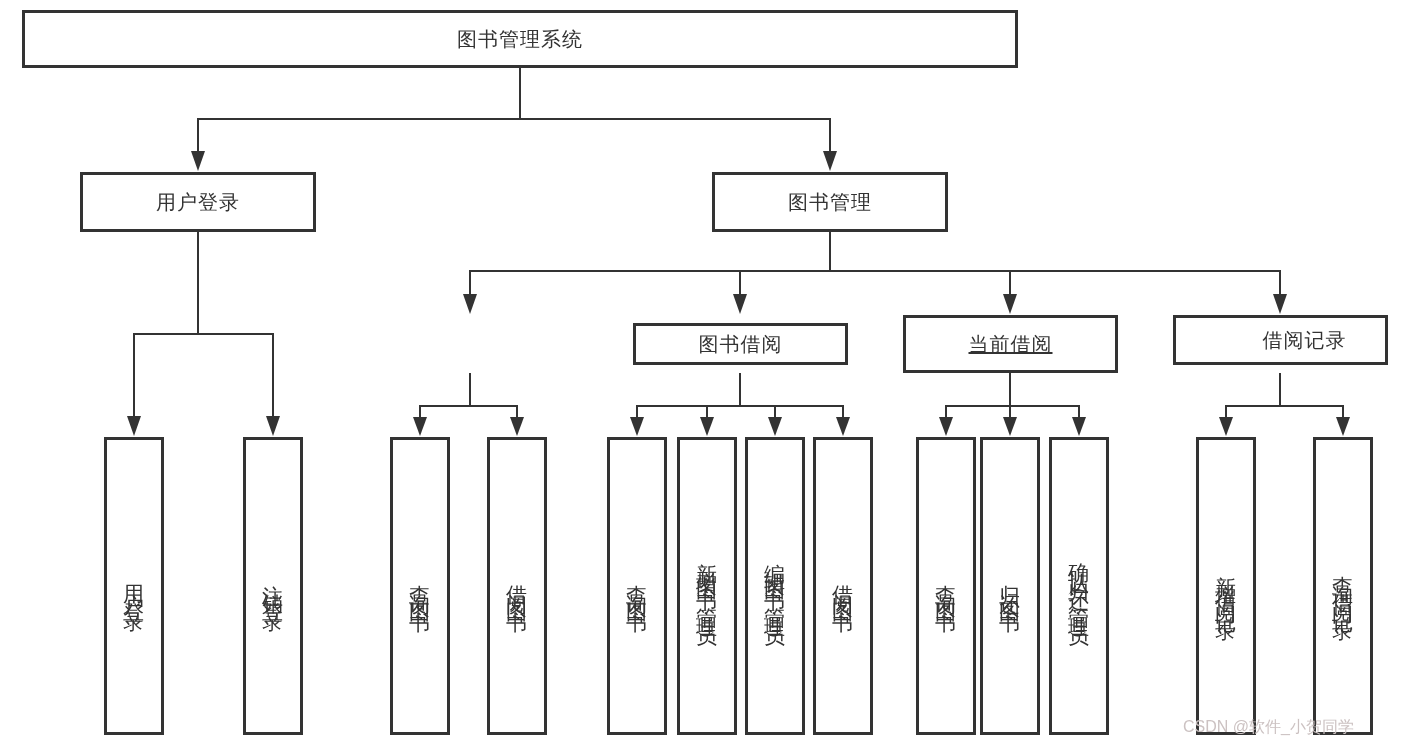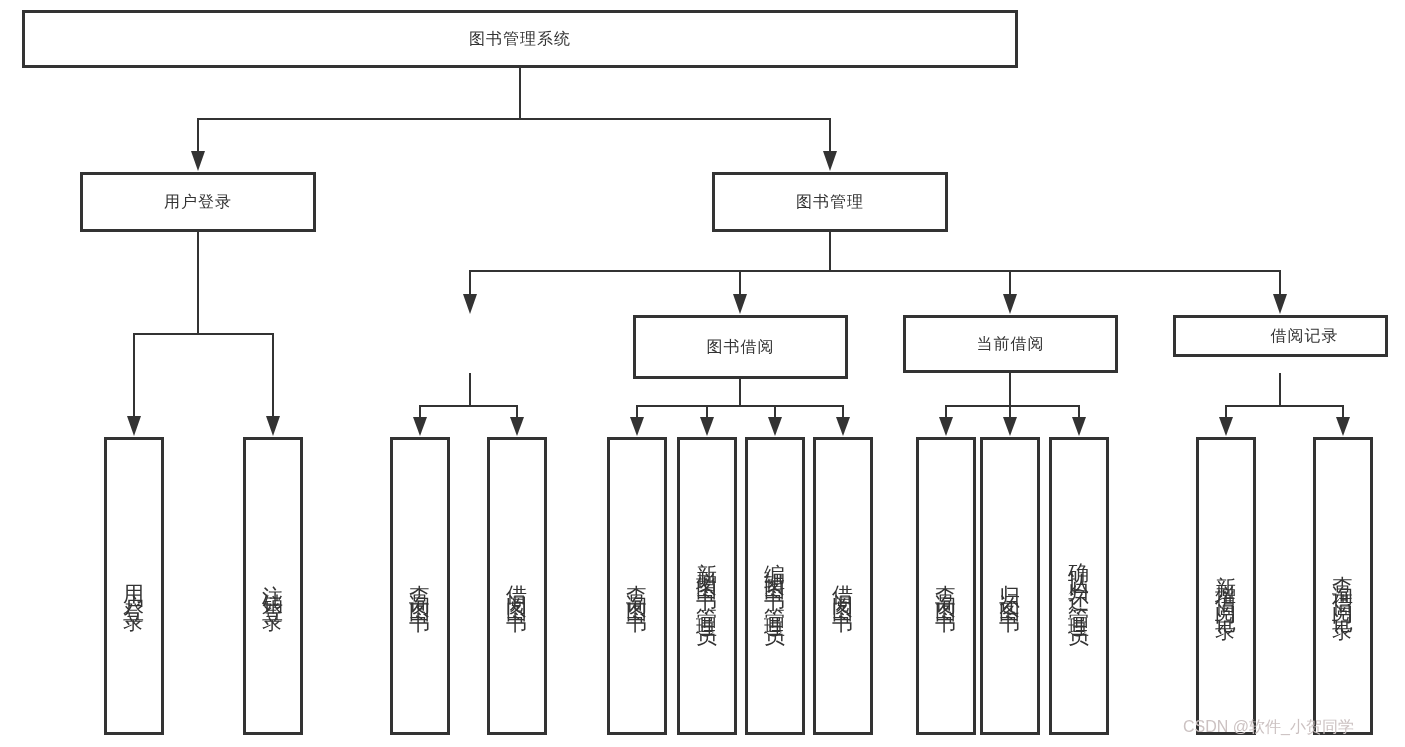--- a/index.html
+++ b/index.html
@@ -12,39 +12,39 @@
   #stage{
     position:relative;width:1405px;height:747px;background:var(--bg);
     font-family:"Liberation Sans",sans-serif;color:var(--text);overflow:hidden;
   }
   #wires{position:absolute;left:0;top:0;width:1405px;height:747px;}
   #wires line{stroke:var(--line);stroke-width:2;}
   #wires polygon{fill:var(--line);}
   .node{
     position:absolute;box-sizing:border-box;border:3px solid var(--line);
     background:#fff;display:flex;align-items:center;justify-content:center;
-    font-size:16px;letter-spacing:1px;z-index:2;
+    font-size:20px;letter-spacing:1px;z-index:2;
   }
   .leaf{
     position:absolute;box-sizing:border-box;border:3px solid var(--line);
     background:#fff;display:flex;align-items:center;justify-content:center;
     top:437px;width:60px;height:298px;z-index:2;
   }
   .leaf .vtext{
     writing-mode:vertical-rl;text-orientation:mixed;
     font-size:21px;letter-spacing:9px;line-height:1;white-space:nowrap;
   }
   
   .n-root{left:22px;top:10px;width:996px;height:58px;}
   .n-user{left:80px;top:172px;width:236px;height:60px;}
   .n-book{left:712px;top:172px;width:236px;height:60px;font-family:Liberation Mono, monospace;}
   .n-sec0{left:363px;top:315px;width:215px;height:58px;}
-  .n-sec1{left:633px;top:315px;width:215px;height:64px;}
-  .n-sec2{left:903px;top:315px;width:215px;height:58px;}
-  .n-sec3{left:1173px;top:315px;width:215px;height:42px;padding-left:48px;}
+  .n-sec1{left:633px;top:323px;width:215px;height:42px;}
+  .n-sec2{left:903px;top:315px;width:215px;height:58px;text-decoration:underline;}
+  .n-sec3{left:1173px;top:315px;width:215px;height:50px;padding-left:48px;}
   
   .l-u0{left:104px;} .l-u1{left:243px;}
   .l-a0{left:390px;} .l-a1{left:487px;}
   .l-b0{left:607px;} .l-b1{left:677px;} .l-b2{left:745px;} .l-b3{left:813px;}
   .l-c0{left:916px;} .l-c1{left:980px;} .l-c2{left:1049px;}
   .l-d0{left:1196px;} .l-d1{left:1313px;}
   #watermark{
     position:absolute;left:1183px;top:717px;z-index:3;
     font-size:16px;color:var(--watermark);white-space:nowrap;
   }

